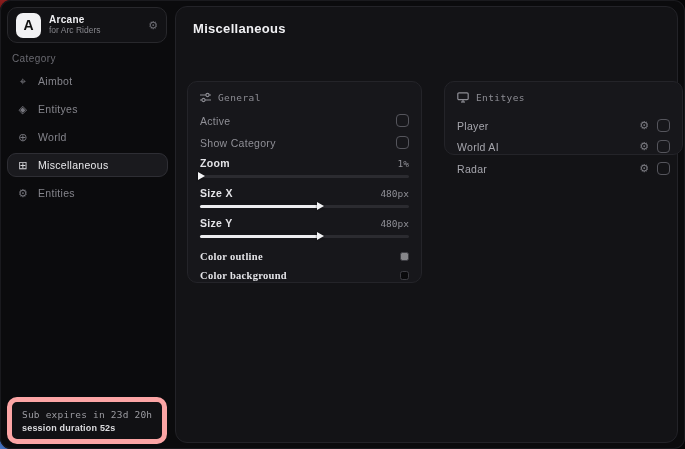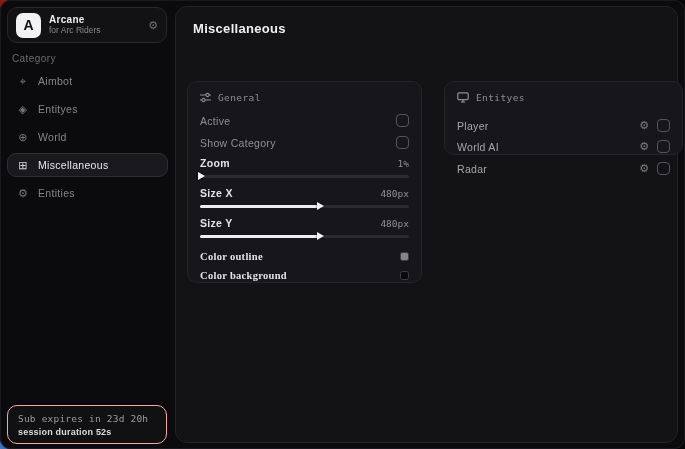--- a/index.html
+++ b/index.html
@@ -48,21 +48,21 @@
     border-radius:9px;color:#84848b;font-size:10.5px;letter-spacing:.3px;
     border:1px solid transparent;box-sizing:border-box;
   }
   .nav-item .nav-icon{font-size:11px;width:12px;text-align:center;color:#77777e;}
   .nav-item.active{
     background:#1a1a1e;border-color:#2e2e34;color:#e9e9ec;
   }
   .nav-item.active .nav-icon{color:#d6d6da;}
   .footer-card{
     position:absolute;left:7px;bottom:5px;width:160px;
-    background:#111114;border:1px solid #fca5a5;border-radius:10px;
+    background:#111114;border:5px solid #fca5a5;border-radius:10px;
     padding:7px 10px 6px;box-sizing:border-box;
   }
   .footer-line1{
     font-family:"DejaVu Sans Mono", monospace;
     color:#9b9ba1;font-size:9.5px;letter-spacing:.2px;margin-bottom:3px;white-space:nowrap;
   }
   .footer-line2{color:#dcdcdf;font-size:9px;font-weight:bold;letter-spacing:.2px;}
   
   .main{
     position:absolute;left:175px;top:6px;right:7px;bottom:6px;

